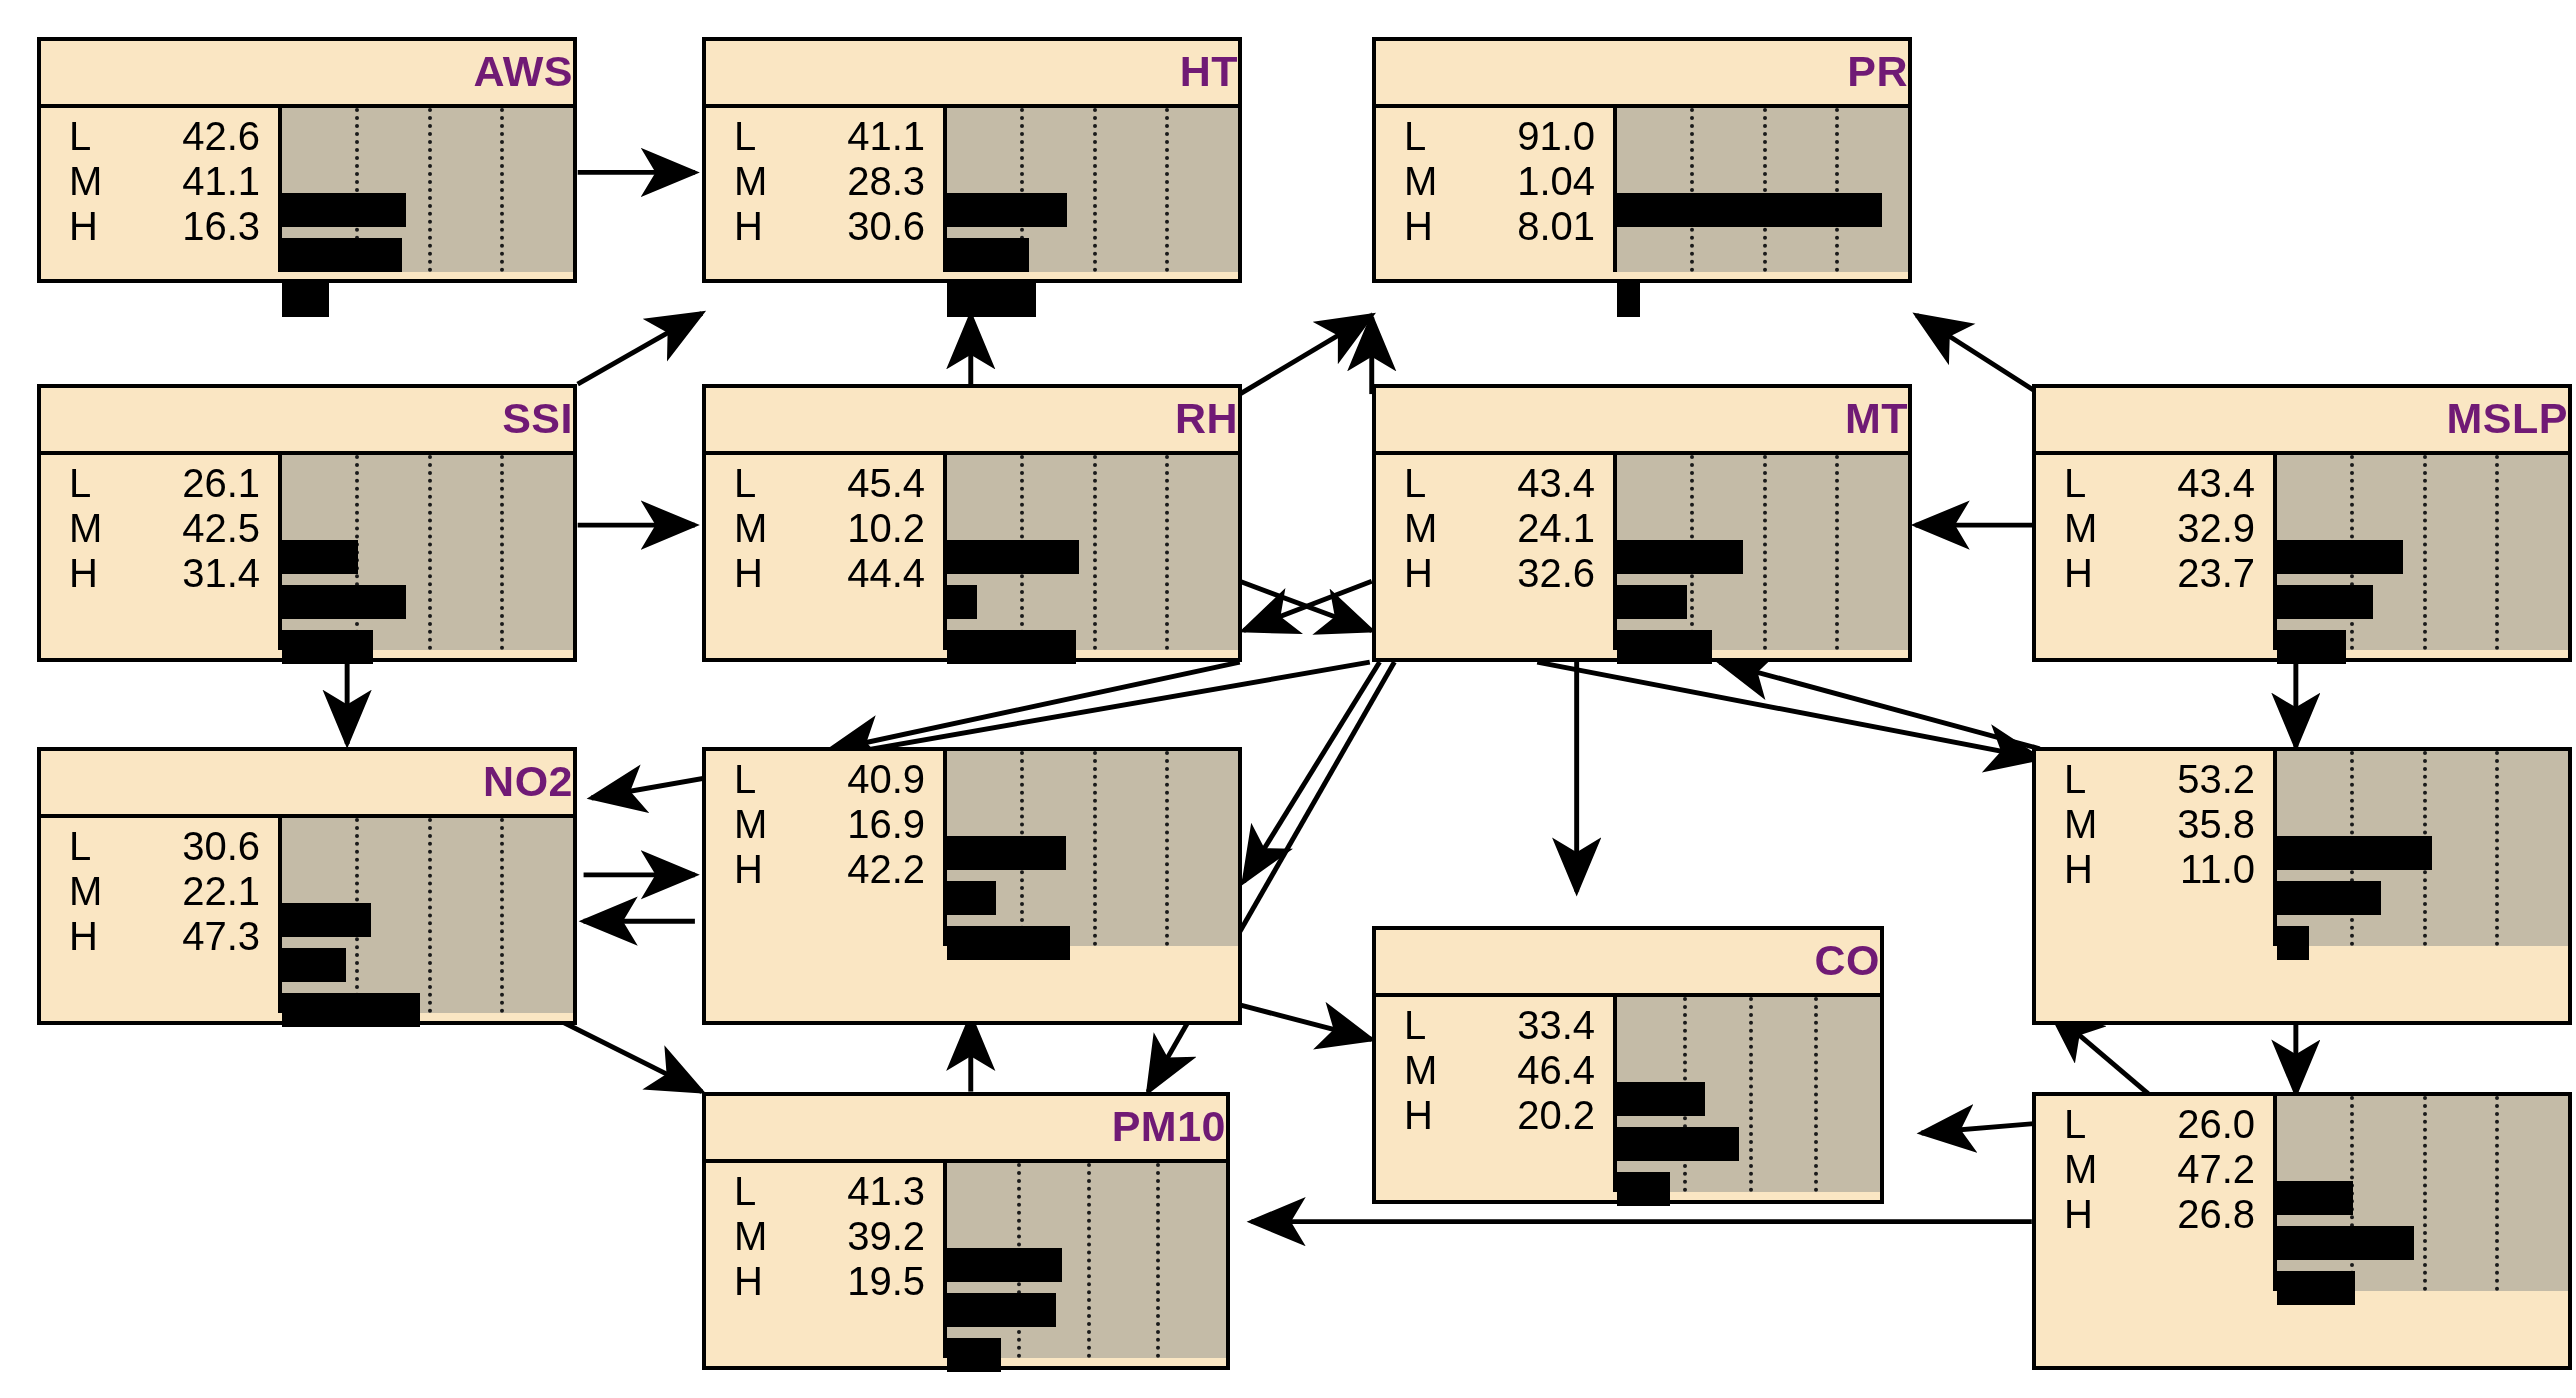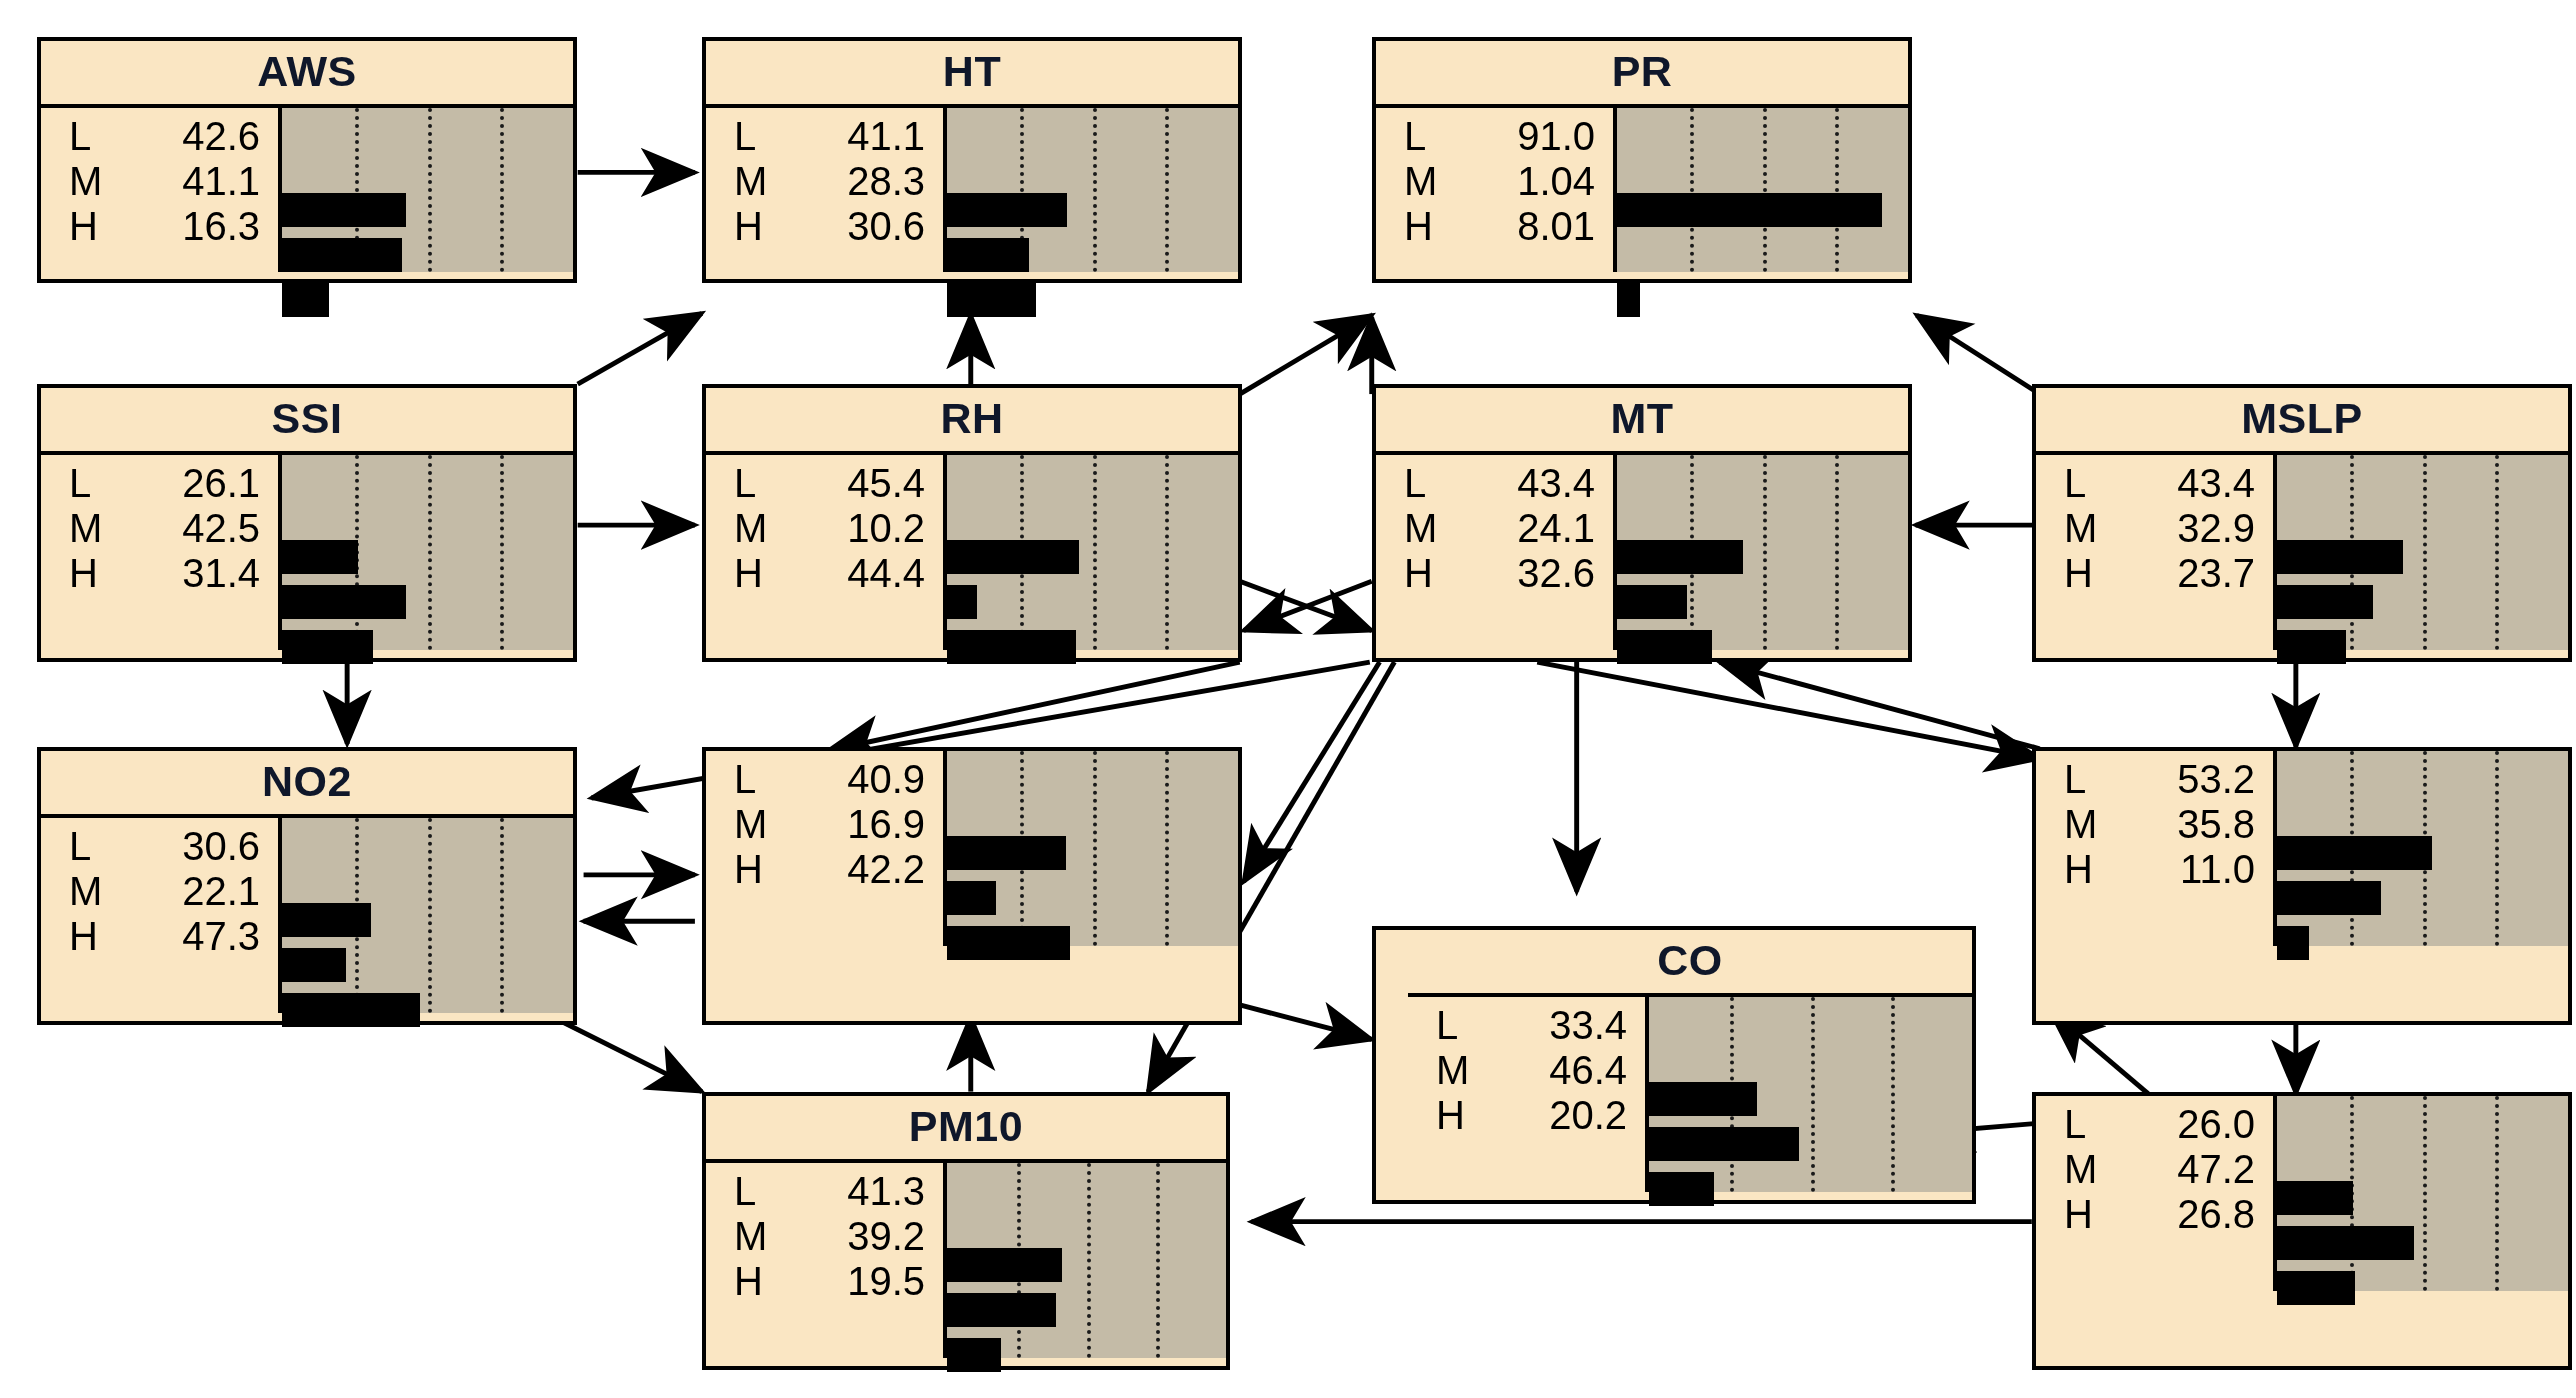--- a/index.html
+++ b/index.html
@@ -3,21 +3,21 @@
 <meta charset="utf-8">
 <style>
   html,body{margin:0;padding:0;background:#ffffff;}
   body{font-family:"Liberation Sans",sans-serif;}
   #stage{position:relative;width:2576px;height:1398px;background:#ffffff;overflow:hidden;}
 
   
   .node{position:absolute;box-sizing:border-box;border:4px solid #000;background:#fae6c3;}
   .node-title{
     box-sizing:border-box;width:100%;height:67px;line-height:61px;
-    text-align:center;font-size:43px;font-weight:bold;color:#0f172a;
+    text-align:right;font-size:43px;font-weight:bold;color:#701a75;
     background:#fae6c3;border-bottom:4px solid #000;letter-spacing:0.5px;
   }
   .node-body{display:flex;width:100%;box-sizing:border-box;background:#fae6c3;}
   .labels{flex:0 0 auto;box-sizing:border-box;background:#fae6c3;padding:6px 0 8px 0;}
   .lrow{display:flex;align-items:center;height:45px;}
   .lkey{width:57px;text-align:left;padding-left:28px;font-size:40px;color:#000;}
   .lval{flex:1;text-align:right;padding-right:18px;font-size:40px;color:#000;}
   .plot{position:relative;flex:1 1 auto;background:#c4bba7;border-left:4px solid #000;}
   .grid{position:absolute;top:0;bottom:0;width:0;border-left:4px dotted #1a1a1a;}
   .bar{position:absolute;height:34px;background:#000;left:0;}
@@ -367,21 +367,21 @@
           <div class="grid" style="left: 25%;"></div>
           <div class="grid" style="left: 50%;"></div>
           <div class="grid" style="left: 75%;"></div>
           <div class="bar" style="width: 53.2%; top: 85px;"></div>
           <div class="bar" style="width: 35.8%; top: 130px;"></div>
           <div class="bar" style="width: 11%; top: 175px;"></div>
         </div>
     </div>
   </div>
 
-  <div class="node" style="left:1372px;top:926px;width:604px;height:278px;padding-left:32px;">
+  <div class="node" style="left:1372px;top:926px;width:512px;height:278px;">
     <div class="node-title">CO</div>
     <div class="node-body">
       <div class="labels" style="flex: 0 0 237px;">
         <div class="lrow">
             <span class="lkey">L</span>
             <span class="lval">33.4</span>
           </div>
         <div class="lrow">
             <span class="lkey">M</span>
             <span class="lval">46.4</span>

